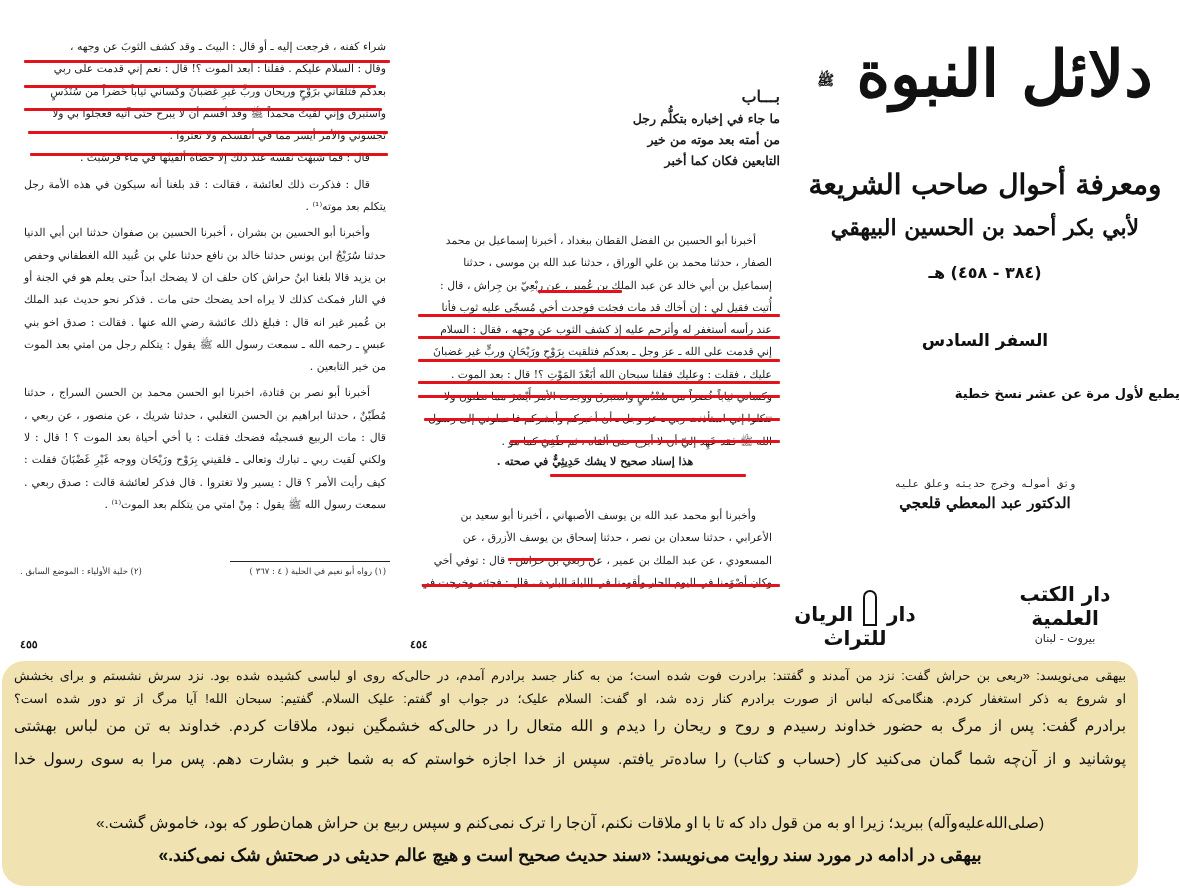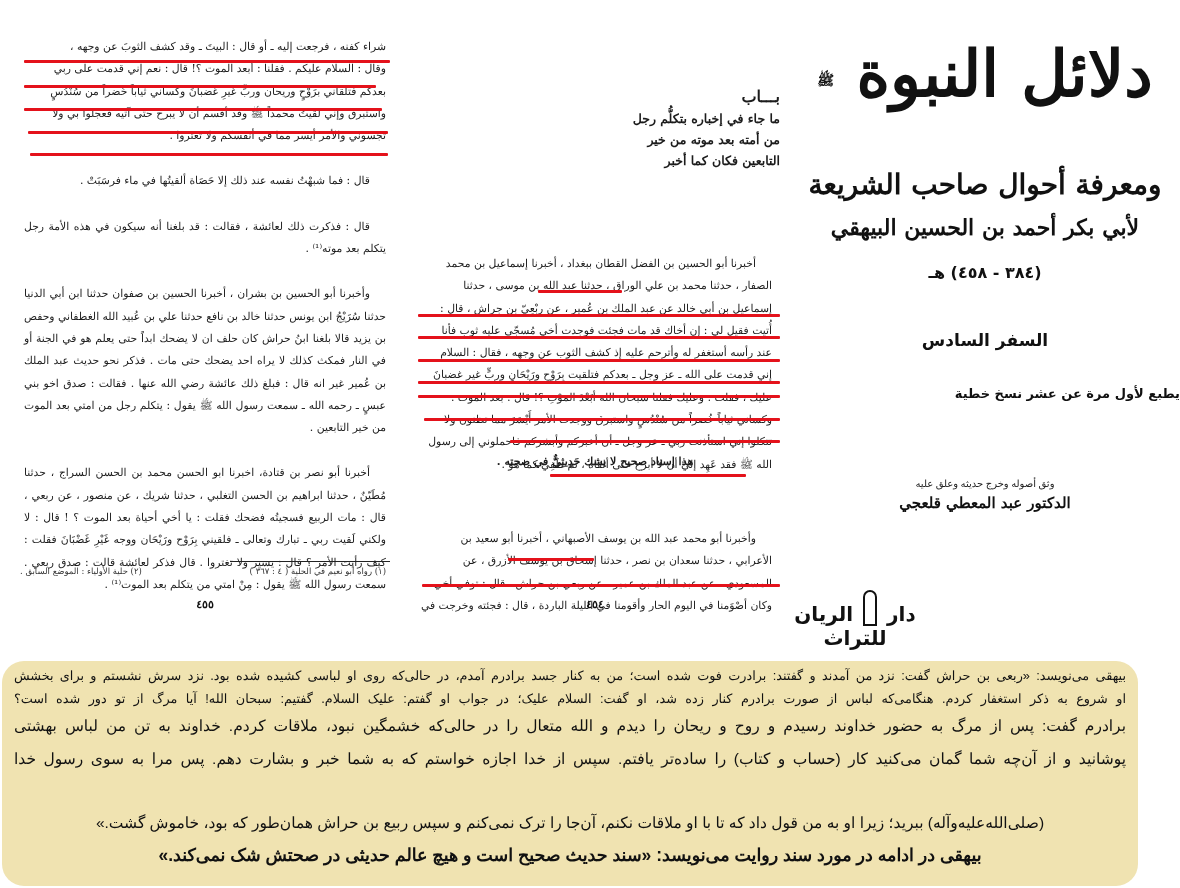--- a/index.html
+++ b/index.html
@@ -31,21 +31,21 @@
     #cover .volume {
       position: absolute; top: 330px; left: 0; right: 0;
       font-size: 17px; font-weight: bold; color: #111;
     }
     #cover .printed {
       position: absolute; top: 386px; left: 0; right: 0;
       font-size: 13px; font-weight: bold; color: #111; text-align: right;
     }
     #cover .editor-role {
       position: absolute; top: 478px; left: 0; right: 0;
-      font-family: Liberation Serif, serif; font-size: 10px; color: #222;
+      font-family: Liberation Mono, monospace; font-size: 10px; color: #222;
     }
     #cover .editor-name {
       position: absolute; top: 494px; left: 0; right: 0;
       font-family: "DejaVu Serif", serif; font-size: 15px; font-weight: bold; color: #111;
     }
     #cover .pub-left {
       position: absolute; top: 590px; left: 0; width: 130px;
       font-size: 20px; font-weight: bold; color: #111; text-align: center;
     }
     #cover .pub-left .dome {
@@ -56,27 +56,27 @@
       position: absolute; top: 582px; right: 40px; width: 150px; text-align: center;
     }
     #cover .pub-right .name { font-size: 20px; font-weight: bold; color: #111; display: block; }
     #cover .pub-right .city { font-size: 11px; color: #222; display: block; margin-top: 2px; }
 
     
     .text-page { font-family: "DejaVu Serif", serif; color: #1c1c1c; }
     .text-page p, .text-page .line {
       font-size: 10.8px; line-height: 22.3px; text-align: justify; text-align-last: right;
     }
-    .indent { text-indent: 16px; margin-top: 23px; }
+    .indent { text-indent: 16px; }
     .ul {
       position: absolute; height: 3px; background: #e4121b; border-radius: 1px;
     }
     .page-number {
-      position: absolute; left: 0; right: 0; text-align: center;
-      font-size: 11px; font-weight: bold; color: #111;
+      position: absolute; left: 0; right: 0; text-align: left;
+      font-size: 11px; font-weight: bold; color: #111; margin-top: 40px;
     }
 
     
     #page454 { left: 410px; width: 370px; height: 640px; }
     #page454 .chapter {
       position: absolute; top: 86px; left: 0; right: 0; text-align: right;
       font-weight: bold;
     }
     #page454 .chapter .bab { font-size: 16px; display: block; line-height: 22px; letter-spacing: 2px; }
     #page454 .chapter .ct { font-size: 12.5px; display: block; line-height: 21px; }
@@ -130,20 +130,24 @@
   <div class="dates">(٣٨٤ - ٤٥٨) هـ</div>
   <div class="volume">السفر السادس</div>
   <div class="printed">يطبع لأول مرة عن عشر نسخ خطية</div>
   <div class="editor-role">وثق أصوله وخرج حديثه وعلق عليه</div>
   <div class="editor-name">الدكتور عبد المعطي قلعجي</div>
   <div class="pub-left">
     <span>دار</span>
     <span class="dome"></span>
     <span>الريان</span>
     <span>للتراث</span>
+  </div>
+  <div class="pub-right">
+    <span class="name">دار الكتب العلمية</span>
+    <span class="city">بيروت - لبنان</span>
   </div>
 </section>
 
 <section id="page454" class="page text-page">
   <div class="chapter">
     <span class="bab">بـــاب</span>
     <span class="ct">ما جاء في إخباره بتكلُّم رجل</span>
     <span class="ct">من أمته بعد موته من خير</span>
     <span class="ct">التابعين فكان كما أخبر</span>
   </div>

